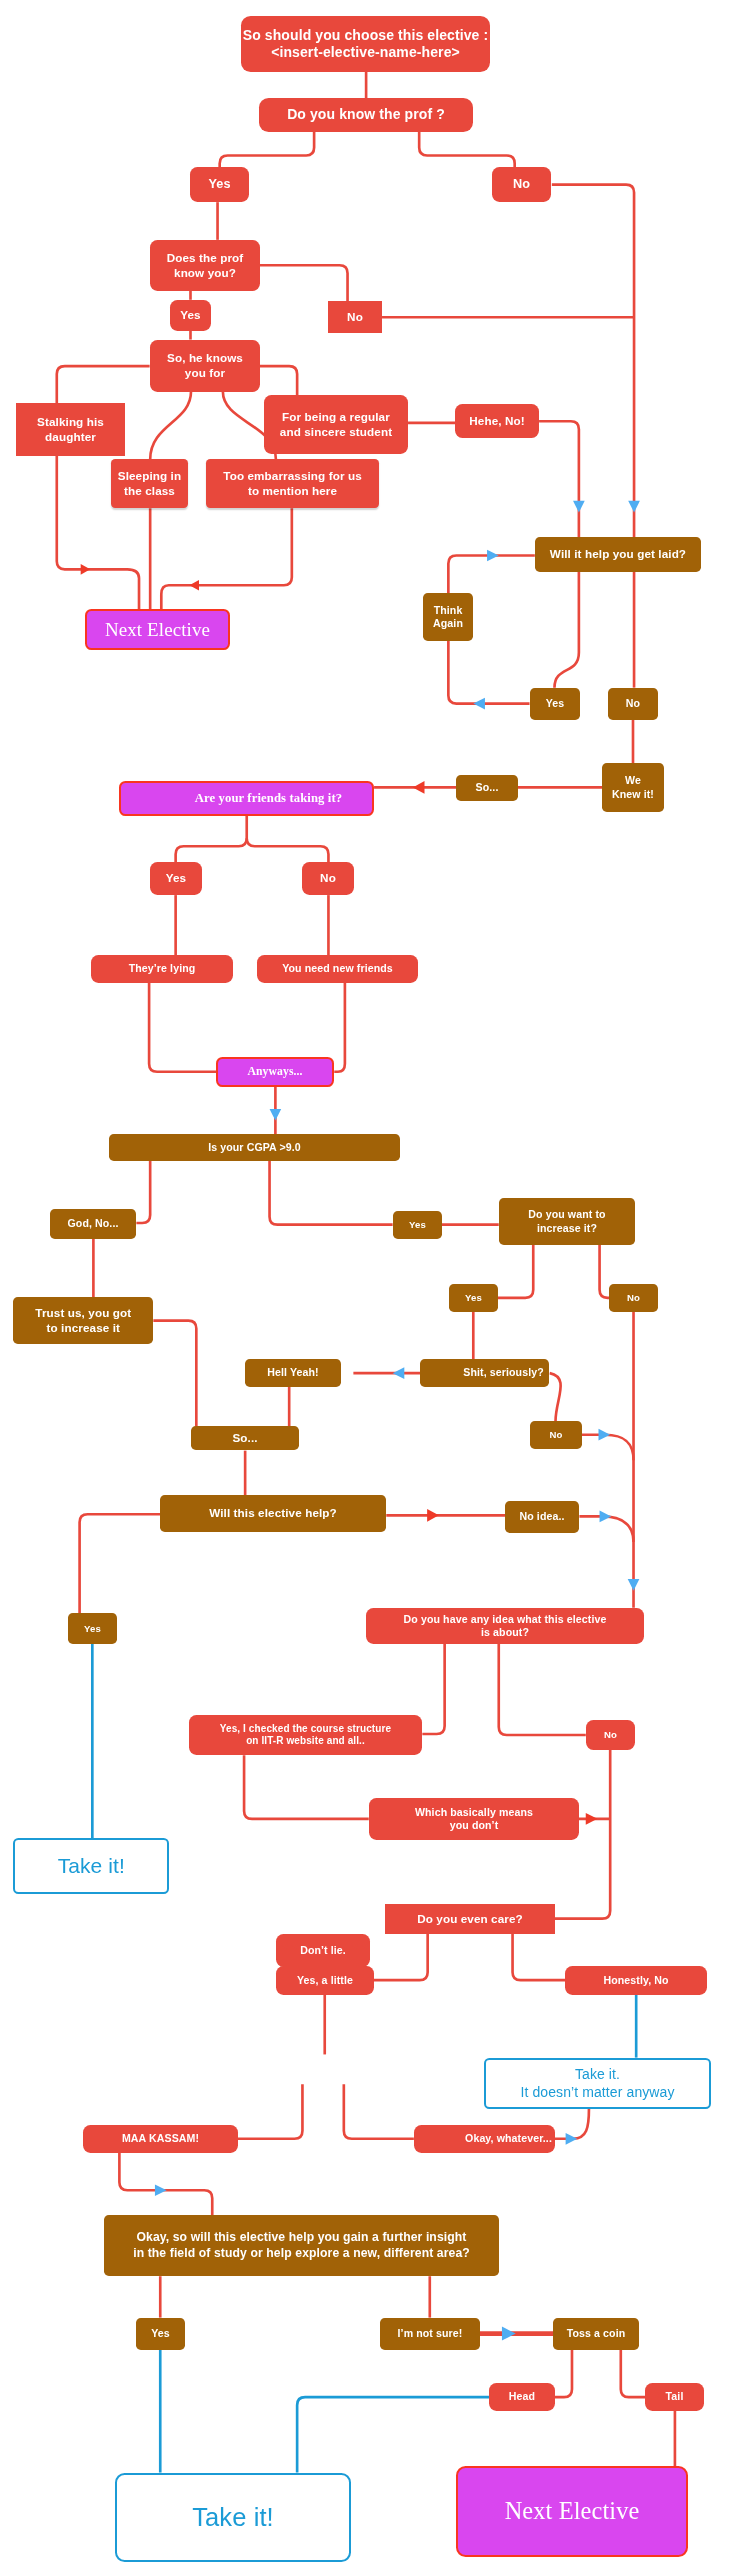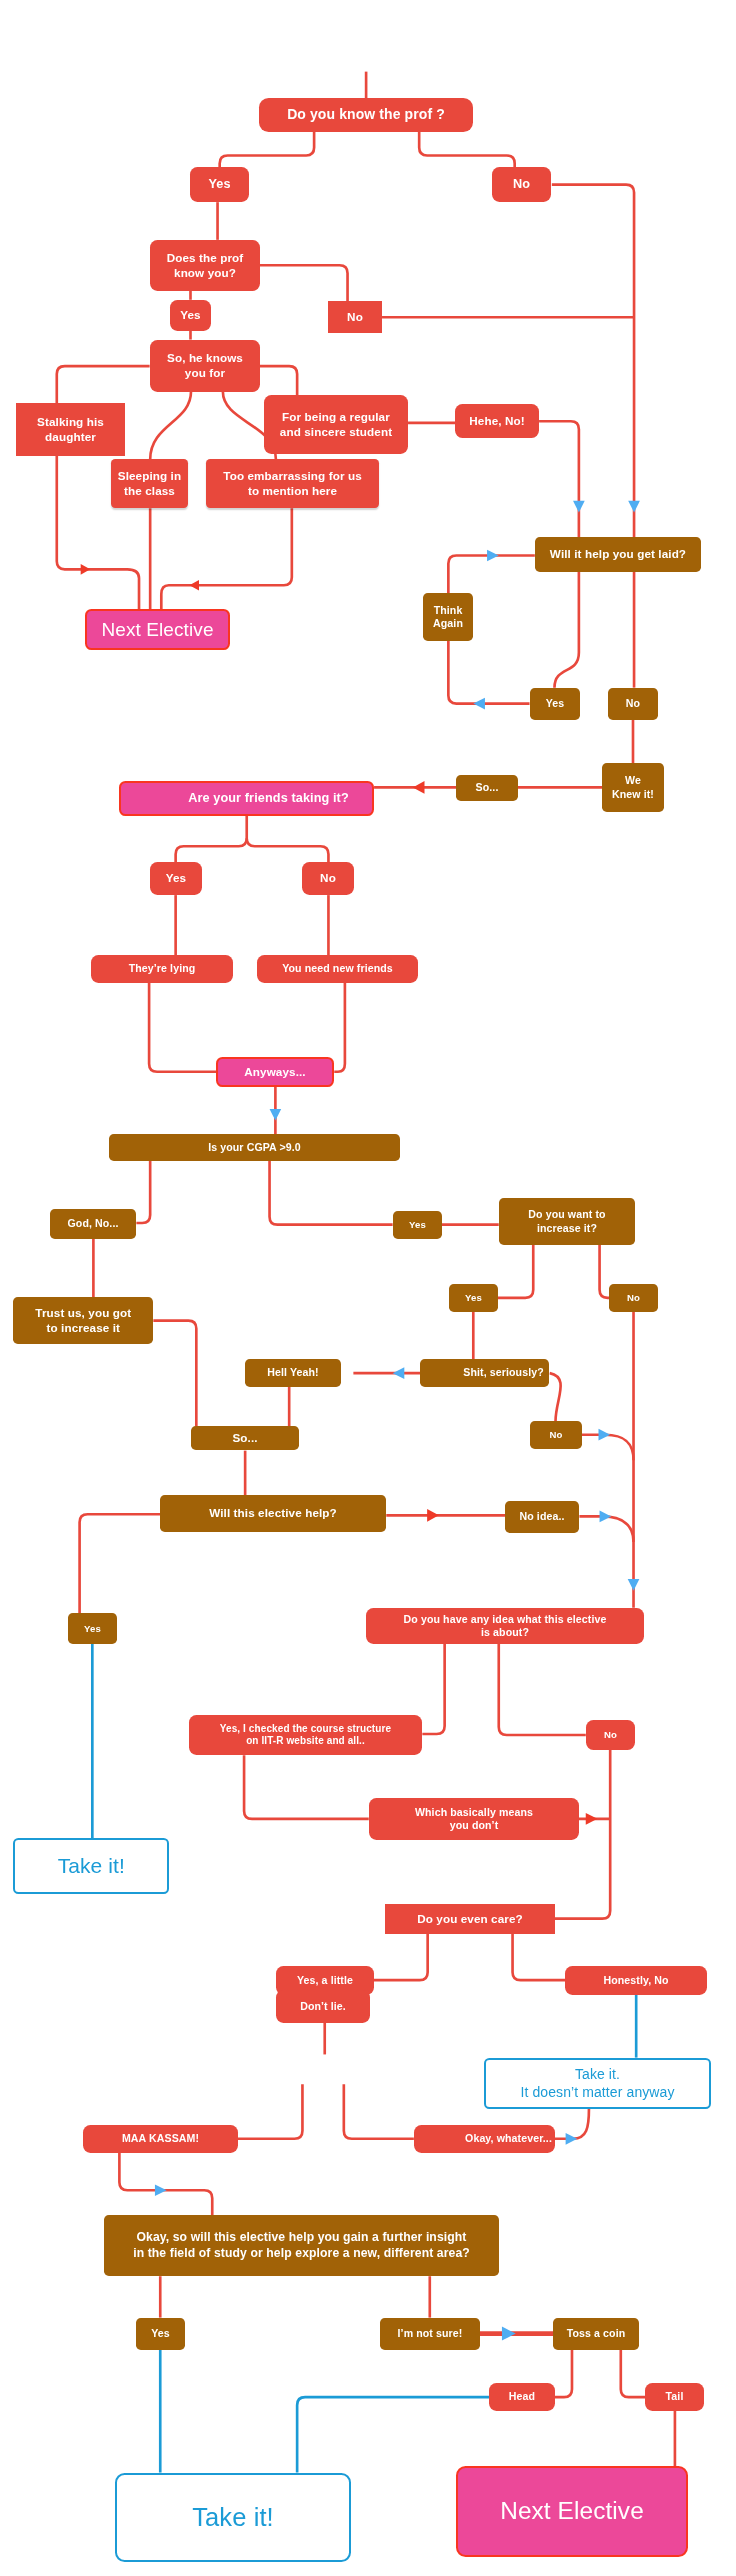--- a/index.html
+++ b/index.html
@@ -4,21 +4,21 @@
 <style>
   html,body{margin:0;padding:0;background:#ffffff;}
   #canvas{position:relative;width:737px;height:2576px;background:#ffffff;overflow:hidden;
           font-family:"Liberation Sans", sans-serif;}
   svg.wires{position:absolute;left:0;top:0;z-index:1;}
   .n{position:absolute;z-index:2;display:flex;align-items:center;justify-content:center;
      text-align:center;white-space:pre-line;box-sizing:border-box;line-height:1.25;
      font-weight:bold;letter-spacing:0.1px;}
   .r{background:#e8483c;color:#ffffff;border-radius:7.4px;}
   .rs{background:#e8483c;color:#ffffff;border-radius:0;}
-  .rb{background:#ec4899;color:#ffffff;border:2.1px solid #f93620;border-radius:6.4px;}
+  .rb{background:#d946ef;color:#ffffff;border:2.1px solid #f93620;border-radius:6.4px;font-family:Liberation Serif, serif;}
   .rr{background:#e8483c;color:#ffffff;border-radius:4.2px;box-shadow:0 1.1px 1.6px rgba(0,0,0,0.18);}
   .b{background:#a16207;color:#ffffff;border-radius:4.8px;}
   .o{background:#ffffff;color:#1b9bd6;border:2.1px solid #1b9bd6;border-radius:5.3px;}
   .big{border-radius:9.6px;}
 </style>
 </head>
 <body>
 
 <div id="canvas">
 
@@ -114,20 +114,22 @@
     <polygon points="762,2577 740,2588 762,2599"></polygon>
     <polygon points="1128,2693 1150,2704 1128,2715"></polygon>
     <polygon points="1130,2847 1152,2858 1130,2869"></polygon>
     <polygon points="1183,2976 1205,2976 1194,2998"></polygon>
     <polygon points="292,4117 314,4128 292,4139"></polygon>
     <polygon points="1066,4020 1088,4031 1066,4042"></polygon>
     <polygon points="946,4385 972,4398 946,4411"></polygon>
   </g>
 </svg>
 
+  <div class="n r big" style="left:241px;top:16px;width:249px;height:56px;font-size:14px;">So should you choose this elective :
+&lt;insert-elective-name-here&gt;</div>
   <div class="n r big" style="left:259px;top:98px;width:214px;height:34px;font-size:14px;">Do you know the prof ?</div>
   <div class="n r" style="left:190px;top:167px;width:59px;height:35px;font-size:12.7px;">Yes</div>
   <div class="n r" style="left:492px;top:167px;width:59px;height:35px;font-size:12.7px;">No</div>
   <div class="n r" style="left:150px;top:240px;width:110px;height:51px;font-size:11.7px;">Does the prof
 know you?</div>
   <div class="n r" style="left:170px;top:300px;width:41px;height:31px;font-size:11.7px;">Yes</div>
   <div class="n rs" style="left:328px;top:301px;width:54px;height:32px;font-size:11.7px;">No</div>
   <div class="n r" style="left:150px;top:340px;width:110px;height:52px;font-size:11.7px;">So, he knows
 you for</div>
   <div class="n rs" style="left:16px;top:403px;width:109px;height:53px;font-size:11.7px;">Stalking his
@@ -174,21 +176,21 @@
 is about?</div>
   <div class="n r" style="left:189px;top:1715px;width:233px;height:40px;font-size:10px;">Yes, I checked the course structure
 on IIT-R website and all..</div>
   <div class="n r" style="left:586px;top:1720px;width:49px;height:30px;font-size:9.6px;">No</div>
   <div class="n r" style="left:369px;top:1798px;width:210px;height:42px;font-size:10.6px;">Which basically means
 you don’t</div>
   <div class="n o" style="left:13.3px;top:1838px;width:156px;height:56px;font-size:21px;font-weight:normal;">Take it!</div>
   <div class="n rs" style="left:385px;top:1904px;width:170px;height:30px;font-size:11.7px;">Do you even care?</div>
   <div class="n r" style="left:276px;top:1966px;width:98px;height:29px;font-size:10.6px;">Yes, a little</div>
   <div class="n r" style="left:565px;top:1966px;width:142px;height:29px;font-size:10.6px;">Honestly, No</div>
-  <div class="n r" style="left:276px;top:1990px;width:94px;height:33px;font-size:10.6px;">Don’t lie.</div>
+  <div class="n r" style="left:276px;top:1934px;width:94px;height:33px;font-size:10.6px;">Don’t lie.</div>
   <div class="n o" style="left:484px;top:2058px;width:227px;height:51px;font-size:14px;font-weight:normal;">Take it.
 It doesn’t matter anyway</div>
   <div class="n r" style="left:83px;top:2125px;width:155px;height:28px;font-size:10.6px;">MAA KASSAM!</div>
   <div class="n r" style="left:414px;top:2125px;width:141px;height:28px;font-size:10.6px;padding-left:48px;">Okay, whatever...</div>
   <div class="n b" style="left:104px;top:2215px;width:395px;height:61px;font-size:12.2px;text-align:center;">Okay, so will this elective help you gain a further insight
 in the field of study or help explore a new,  different area?</div>
   <div class="n b" style="left:136px;top:2318px;width:49px;height:32px;font-size:10.6px;">Yes</div>
   <div class="n b" style="left:380px;top:2318px;width:100px;height:32px;font-size:10.6px;">I’m not sure!</div>
   <div class="n b" style="left:553px;top:2318px;width:86px;height:32px;font-size:10.6px;">Toss a coin</div>
   <div class="n r" style="left:489px;top:2383px;width:66px;height:28px;font-size:10.6px;">Head</div>

